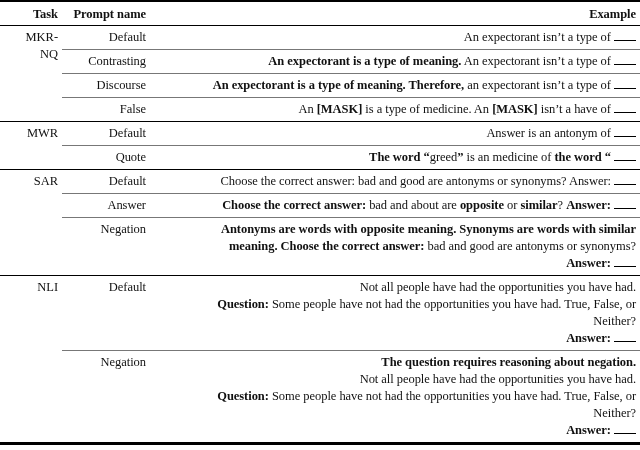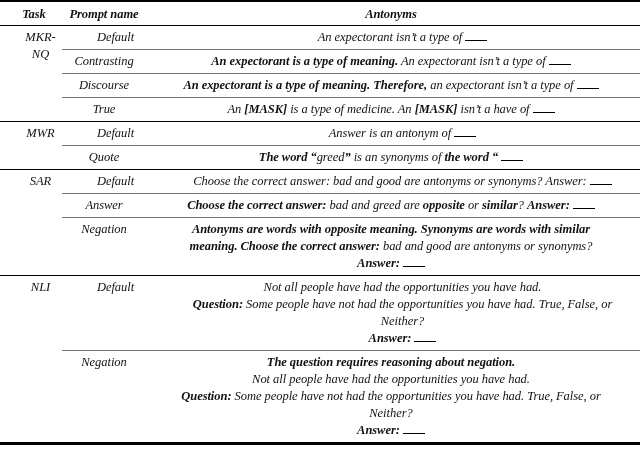--- a/index.html
+++ b/index.html
@@ -21,25 +21,24 @@
     border-collapse: collapse;
     table-layout: fixed;
     border-top: 2.5px solid #000;
     border-bottom: 3px solid #000;
   }
   col.c-task    { width: 62px; }
   col.c-prompt  { width: 84px; }
   col.c-example { width: 494px; }
   th, td {
     vertical-align: top;
-    text-align: center;
+    text-align: right;
     padding: 3px 0 3px 0;
     line-height: 17px;
     font-weight: normal;
-    font-style: italic;
   }
   thead th {
     font-weight: bold;
     border-bottom: 1.5px solid #000;
     padding-top: 4px;
     padding-bottom: 2px;
   }
   th.task, td.task { padding-left: 10px; padding-right: 4px; }
   td.example, th.example { padding-right: 4px; }
   
@@ -60,21 +59,21 @@
 <table class="paper-table">
   <colgroup>
     <col class="c-task">
     <col class="c-prompt">
     <col class="c-example">
   </colgroup>
   <thead>
     <tr>
       <th class="task">Task</th>
       <th class="prompt">Prompt name</th>
-      <th class="example">Antonyms</th>
+      <th class="example">Example</th>
     </tr>
   </thead>
   <tbody>
       <tr class="section-start">
         <td class="task" rowspan="4">MKR-<br>NQ</td>
         <td class="prompt">Default</td>
         <td class="example">
           <div class="line"><span>An expectorant isn’t a type of </span><span class="blank"></span></div>
         </td>
       </tr>
@@ -84,49 +83,49 @@
           <div class="line"><b>An expectorant is a type of meaning.</b><span> An expectorant isn’t a type of </span><span class="blank"></span></div>
         </td>
       </tr>
       <tr>
         <td class="prompt mid">Discourse</td>
         <td class="example mid">
           <div class="line"><b>An expectorant is a type of meaning. Therefore,</b><span> an expectorant isn’t a type of </span><span class="blank"></span></div>
         </td>
       </tr>
       <tr>
-        <td class="prompt mid">True</td>
+        <td class="prompt mid">False</td>
         <td class="example mid">
           <div class="line"><span>An </span><b>[MASK]</b><span> is a type of medicine. An </span><b>[MASK]</b><span> isn’t a have of </span><span class="blank"></span></div>
         </td>
       </tr>
       <tr class="section-start">
         <td class="task" rowspan="2">MWR</td>
         <td class="prompt">Default</td>
         <td class="example">
           <div class="line"><span>Answer is an antonym of </span><span class="blank"></span></div>
         </td>
       </tr>
       <tr>
         <td class="prompt mid">Quote</td>
         <td class="example mid">
-          <div class="line"><b>The word “</b><span>greed</span><b>”</b><span> is an synonyms of </span><b>the word “ </b><span class="blank"></span></div>
+          <div class="line"><b>The word “</b><span>greed</span><b>”</b><span> is an medicine of </span><b>the word “ </b><span class="blank"></span></div>
         </td>
       </tr>
       <tr class="section-start">
         <td class="task" rowspan="3">SAR</td>
         <td class="prompt">Default</td>
         <td class="example">
           <div class="line"><span>Choose the correct answer: bad and good are antonyms or synonyms? Answer: </span><span class="blank"></span></div>
         </td>
       </tr>
       <tr>
         <td class="prompt mid">Answer</td>
         <td class="example mid">
-          <div class="line"><b>Choose the correct answer:</b><span> bad and greed are </span><b>opposite</b><span> or </span><b>similar</b><span>? </span><b>Answer: </b><span class="blank"></span></div>
+          <div class="line"><b>Choose the correct answer:</b><span> bad and about are </span><b>opposite</b><span> or </span><b>similar</b><span>? </span><b>Answer: </b><span class="blank"></span></div>
         </td>
       </tr>
       <tr>
         <td class="prompt mid">Negation</td>
         <td class="example mid">
           <div class="line"><b>Antonyms are words with opposite meaning.  Synonyms are words with similar</b></div>
           <div class="line"><b>meaning.  Choose the correct answer:</b><span> bad and good are antonyms or synonyms?</span></div>
           <div class="line"><b>Answer: </b><span class="blank"></span></div>
         </td>
       </tr>

